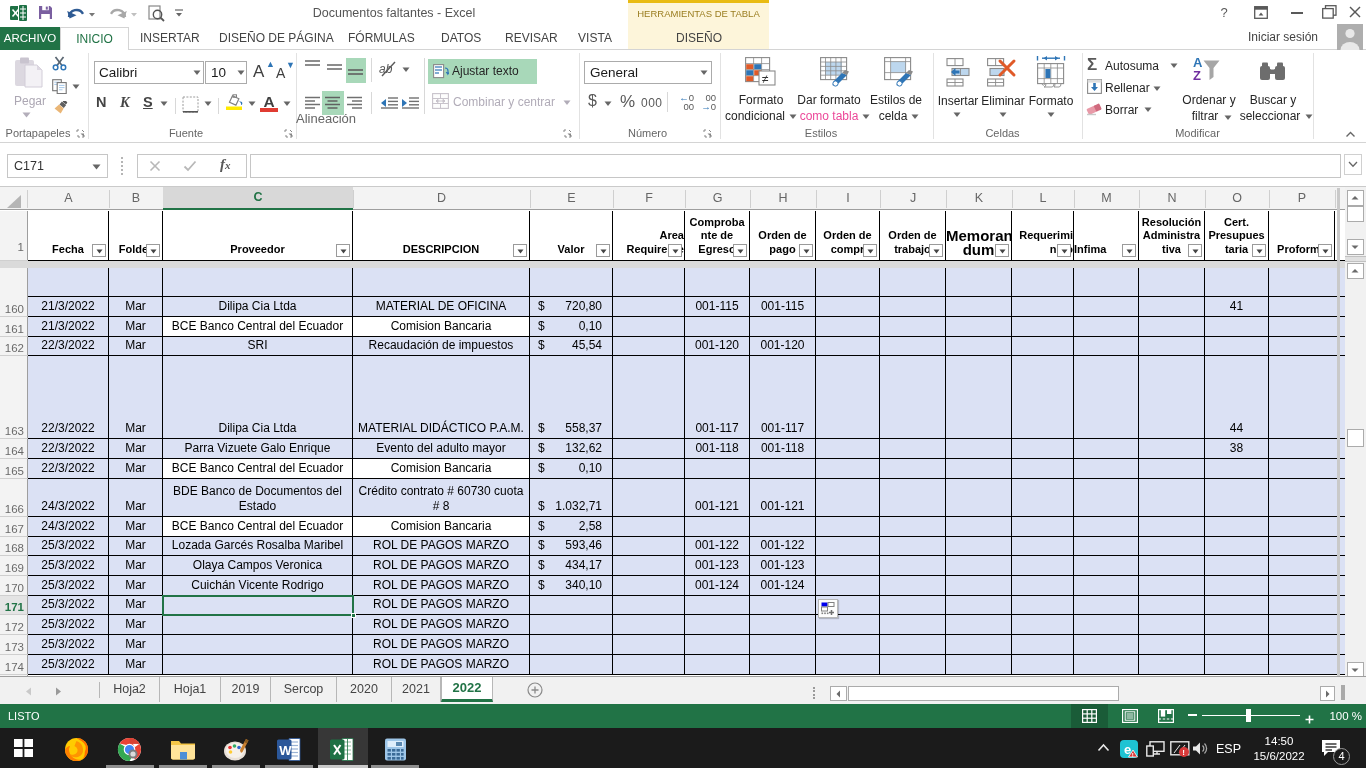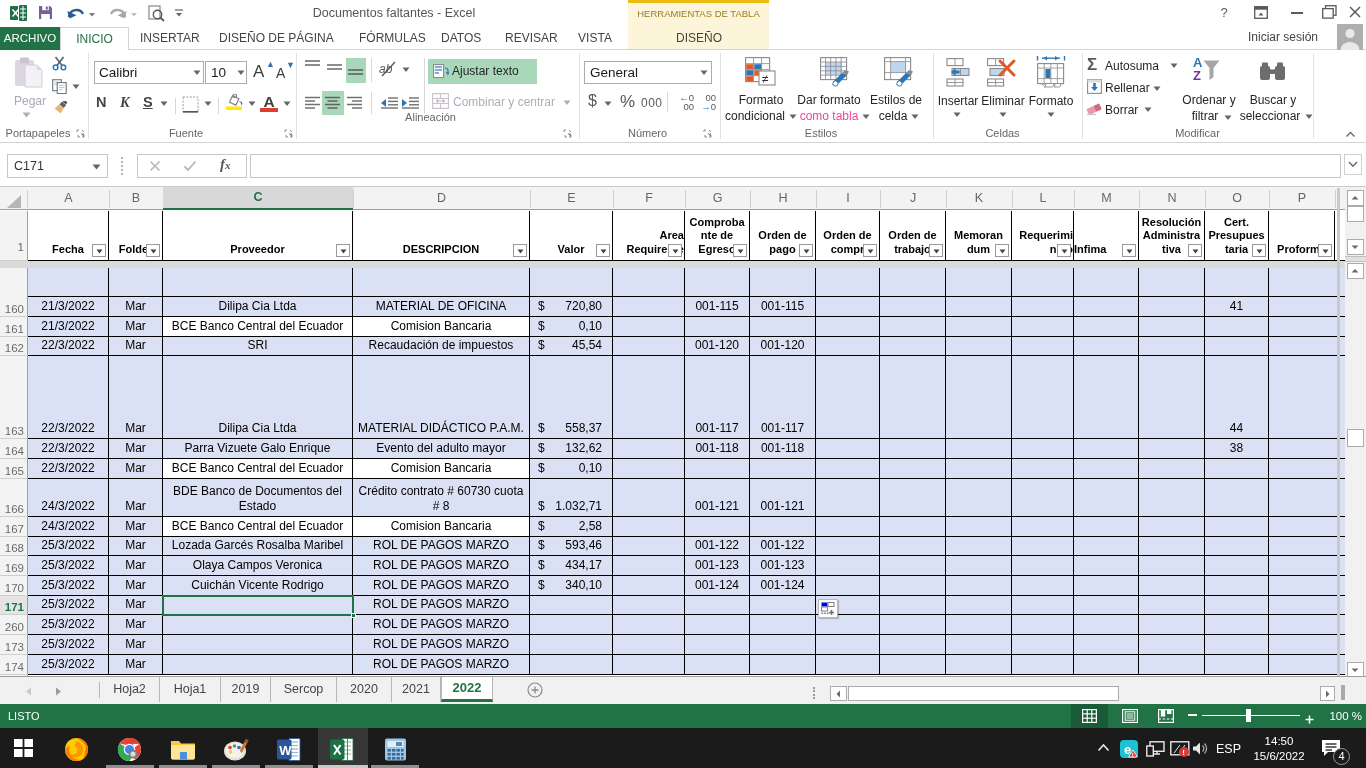--- a/index.html
+++ b/index.html
@@ -70,42 +70,42 @@
 </svg>
 <div class="ab" style="left:628px;top:0;width:141px;height:3px;background:#e9bb13;"></div>
 <div class="ab" style="left:628px;top:3px;width:141px;height:24px;background:#fdf5da;"></div>
 <div class="ab" style="left:628px;top:8px;width:141px;height:12px;font-size:9.5px;color:#9a7d20;text-align:center;">HERRAMIENTAS DE TABLA</div>
 <div class="ab" style="left:0;top:27px;width:1366px;height:23px;background:#fff;border-bottom:1px solid #d4d4d4;"></div>
 <div class="ab" style="left:628px;top:27px;width:141px;height:22px;background:#fdf5da;"></div>
 <div class="ab" style="left:0;top:27px;width:60px;height:23px;background:#217346;color:#fff;font-size:11.5px;text-align:center;line-height:23px;">ARCHIVO</div>
 <div class="ab" style="left:60px;top:27px;width:69px;height:23px;background:#fff;border:1px solid #d4d4d4;border-bottom:none;color:#217346;font-size:12px;text-align:center;line-height:22px;">INICIO</div>
 <div class="ab tt" style="left:140px;top:27px;width:52px;height:23px;font-size:12px;text-align:center;line-height:23px;white-space:nowrap;">INSERTAR</div>
 <div class="ab tt" style="left:219px;top:27px;width:106px;height:23px;font-size:12px;text-align:center;line-height:23px;white-space:nowrap;">DISEÑO DE PÁGINA</div>
-<div class="ab tt" style="left:348px;top:27px;width:58px;height:23px;font-size:12px;text-align:center;line-height:23px;white-space:nowrap;margin-left:11px;">FÓRMULAS</div>
+<div class="ab tt" style="left:348px;top:27px;width:58px;height:23px;font-size:12px;text-align:center;line-height:23px;white-space:nowrap;">FÓRMULAS</div>
 <div class="ab tt" style="left:441px;top:27px;width:38px;height:23px;font-size:12px;text-align:center;line-height:23px;white-space:nowrap;">DATOS</div>
 <div class="ab tt" style="left:505px;top:27px;width:46px;height:23px;font-size:12px;text-align:center;line-height:23px;white-space:nowrap;">REVISAR</div>
 <div class="ab tt" style="left:577px;top:27px;width:36px;height:23px;font-size:12px;text-align:center;line-height:23px;white-space:nowrap;">VISTA</div>
 <div class="ab" style="left:676px;top:27px;width:45px;height:22px;font-size:12px;color:#444;text-align:center;line-height:22px;">DISEÑO</div>
 <div class="ab" style="left:1248px;top:30px;width:84px;height:16px;font-size:12px;color:#444;">Iniciar sesión</div>
 <svg class="ab" style="left:1337px;top:24px;" width="26" height="26" viewBox="0 0 26 26">
 <rect width="26" height="26" fill="#aeaeae"></rect>
 <circle cx="13" cy="9.5" r="4.6" fill="#e8e8e8"></circle>
 <path d="M3.5 26 a9.5 8 0 0 1 19 0 z" fill="#e8e8e8"></path>
 </svg>
 <div class="ab" style="left:0;top:50px;width:1366px;height:93px;background:#fff;border-bottom:1px solid #d4d4d4;"></div>
 <div class="ab" style="left:88px;top:53px;width:1px;height:86px;background:#e2e2e2;"></div>
 <div class="ab" style="left:296px;top:53px;width:1px;height:86px;background:#e2e2e2;"></div>
 <div class="ab" style="left:579px;top:53px;width:1px;height:86px;background:#e2e2e2;"></div>
 <div class="ab" style="left:720px;top:53px;width:1px;height:86px;background:#e2e2e2;"></div>
 <div class="ab" style="left:933px;top:53px;width:1px;height:86px;background:#e2e2e2;"></div>
 <div class="ab" style="left:1082px;top:53px;width:1px;height:86px;background:#e2e2e2;"></div>
 <div class="ab" style="left:1313px;top:53px;width:1px;height:86px;background:#e2e2e2;"></div>
 <div class="ab" style="left:0px;top:127px;width:76px;height:13px;font-size:11px;color:#666;text-align:center;">Portapapeles</div>
 <div class="ab" style="left:88px;top:127px;width:196px;height:13px;font-size:11px;color:#666;text-align:center;">Fuente</div>
-<div class="ab" style="left:296px;top:111px;width:269px;height:13px;font-size:11px;color:#666;text-align:center;">Alineación</div>
+<div class="ab" style="left:296px;top:111px;width:269px;height:13px;font-size:13px;color:#666;text-align:left;">Alineación</div>
 <div class="ab" style="left:579px;top:127px;width:137px;height:13px;font-size:11px;color:#666;text-align:center;">Número</div>
 <div class="ab" style="left:720px;top:127px;width:202px;height:13px;font-size:11px;color:#666;text-align:center;">Estilos</div>
 <div class="ab" style="left:933px;top:127px;width:139px;height:13px;font-size:11px;color:#666;text-align:center;">Celdas</div>
 <div class="ab" style="left:1082px;top:127px;width:231px;height:13px;font-size:11px;color:#666;text-align:center;">Modificar</div>
 <svg class="ab" style="left:76px;top:129px;" width="9" height="9" viewBox="0 0 9 9">
 <path d="M1 3 v-2 h2 M6 1 l2 2 M8 6 v2 h-2 M4 8 h-2 v-2" fill="none" stroke="#888" stroke-width="1"></path>
 <path d="M4.5 4.5 l3.5 3.5 v-3.5 z" fill="#888"></path>
 </svg>
 <svg class="ab" style="left:284px;top:129px;" width="9" height="9" viewBox="0 0 9 9">
 <path d="M1 3 v-2 h2 M6 1 l2 2 M8 6 v2 h-2 M4 8 h-2 v-2" fill="none" stroke="#888" stroke-width="1"></path>
@@ -570,21 +570,21 @@
 <div class="ab" style="left:0;top:517px;width:27px;height:20px;color:#6a6a6a;font-size:11.5px;text-align:right;padding:0 3px 2px 0;display:flex;align-items:flex-end;justify-content:flex-end;">167</div>
 <div class="ab" style="left:0;top:536px;width:28px;height:1px;background:#cfcfcf;"></div>
 <div class="ab" style="left:0;top:537px;width:27px;height:19px;color:#6a6a6a;font-size:11.5px;text-align:right;padding:0 3px 2px 0;display:flex;align-items:flex-end;justify-content:flex-end;">168</div>
 <div class="ab" style="left:0;top:555px;width:28px;height:1px;background:#cfcfcf;"></div>
 <div class="ab" style="left:0;top:556px;width:27px;height:20px;color:#6a6a6a;font-size:11.5px;text-align:right;padding:0 3px 2px 0;display:flex;align-items:flex-end;justify-content:flex-end;">169</div>
 <div class="ab" style="left:0;top:575px;width:28px;height:1px;background:#cfcfcf;"></div>
 <div class="ab" style="left:0;top:576px;width:27px;height:20px;color:#6a6a6a;font-size:11.5px;text-align:right;padding:0 3px 2px 0;display:flex;align-items:flex-end;justify-content:flex-end;">170</div>
 <div class="ab" style="left:0;top:595px;width:28px;height:1px;background:#cfcfcf;"></div>
 <div class="ab" style="left:0;top:596px;width:27px;height:19px;background:#e4e4e4;color:#217346;font-weight:bold;font-size:11.5px;text-align:right;padding:0 3px 2px 0;display:flex;align-items:flex-end;justify-content:flex-end;">171</div>
 <div class="ab" style="left:0;top:614px;width:28px;height:1px;background:#cfcfcf;"></div>
-<div class="ab" style="left:0;top:615px;width:27px;height:20px;color:#6a6a6a;font-size:11.5px;text-align:right;padding:0 3px 2px 0;display:flex;align-items:flex-end;justify-content:flex-end;">260</div>
+<div class="ab" style="left:0;top:615px;width:27px;height:20px;color:#6a6a6a;font-size:11.5px;text-align:right;padding:0 3px 2px 0;display:flex;align-items:flex-end;justify-content:flex-end;">172</div>
 <div class="ab" style="left:0;top:634px;width:28px;height:1px;background:#cfcfcf;"></div>
 <div class="ab" style="left:0;top:635px;width:27px;height:20px;color:#6a6a6a;font-size:11.5px;text-align:right;padding:0 3px 2px 0;display:flex;align-items:flex-end;justify-content:flex-end;">173</div>
 <div class="ab" style="left:0;top:654px;width:28px;height:1px;background:#cfcfcf;"></div>
 <div class="ab" style="left:0;top:655px;width:27px;height:20px;color:#6a6a6a;font-size:11.5px;text-align:right;padding:0 3px 2px 0;display:flex;align-items:flex-end;justify-content:flex-end;">174</div>
 <div class="ab" style="left:0;top:674px;width:28px;height:1px;background:#cfcfcf;"></div>
 <div class="ab" style="left:28px;top:211px;width:1317px;height:50px;background:#fff;"></div>
 <div class="ab" style="left:28px;top:211px;width:81px;height:50px;border-right:1px solid #000;font-size:11px;font-weight:bold;color:#000;text-align:center;display:flex;flex-direction:column;justify-content:flex-end;padding-bottom:5px;line-height:13.5px;">Fecha</div>
 <div class="ab" style="left:92px;top:244px;width:14px;height:13px;background:#fff;border:1px solid #9a9a9a;"></div>
 <svg class="ab" style="left:96px;top:249px;" width="7" height="5" viewBox="0 0 7 5">
     <path d="M0.5 0.5 h6 l-3 4 z" fill="#444"></path>
@@ -627,21 +627,21 @@
 <div class="ab" style="left:816px;top:211px;width:64px;height:50px;border-right:1px solid #000;font-size:11px;font-weight:bold;color:#000;text-align:center;display:flex;flex-direction:column;justify-content:flex-end;padding-bottom:5px;line-height:13.5px;">Orden de<br>compr</div>
 <div class="ab" style="left:863px;top:244px;width:14px;height:13px;background:#fff;border:1px solid #9a9a9a;"></div>
 <svg class="ab" style="left:867px;top:249px;" width="7" height="5" viewBox="0 0 7 5">
     <path d="M0.5 0.5 h6 l-3 4 z" fill="#444"></path>
   </svg>
 <div class="ab" style="left:880px;top:211px;width:66px;height:50px;border-right:1px solid #000;font-size:11px;font-weight:bold;color:#000;text-align:center;display:flex;flex-direction:column;justify-content:flex-end;padding-bottom:5px;line-height:13.5px;">Orden de<br>trabajo</div>
 <div class="ab" style="left:929px;top:244px;width:14px;height:13px;background:#fff;border:1px solid #9a9a9a;"></div>
 <svg class="ab" style="left:933px;top:249px;" width="7" height="5" viewBox="0 0 7 5">
     <path d="M0.5 0.5 h6 l-3 4 z" fill="#444"></path>
   </svg>
-<div class="ab" style="left:946px;top:211px;width:66px;height:50px;border-right:1px solid #000;font-size:11px;font-weight:bold;color:#000;text-align:center;display:flex;flex-direction:column;justify-content:flex-end;padding-bottom:5px;line-height:13.5px;">Memoran<br>dum</div>
+<div class="ab" style="left:946px;top:211px;width:66px;height:50px;border-right:1px solid #000;font-size:15px;font-weight:bold;color:#000;text-align:center;display:flex;flex-direction:column;justify-content:flex-end;padding-bottom:5px;line-height:13.5px;">Memoran<br>dum</div>
 <div class="ab" style="left:995px;top:244px;width:14px;height:13px;background:#fff;border:1px solid #9a9a9a;"></div>
 <svg class="ab" style="left:999px;top:249px;" width="7" height="5" viewBox="0 0 7 5">
     <path d="M0.5 0.5 h6 l-3 4 z" fill="#444"></path>
   </svg>
 <div class="ab" style="left:1012px;top:211px;width:62px;height:50px;border-right:1px solid #000;font-size:11px;font-weight:bold;color:#000;text-align:right;display:flex;flex-direction:column;justify-content:flex-end;padding-bottom:5px;line-height:14px;">Requerimi<br>neto</div>
 <div class="ab" style="left:1057px;top:244px;width:14px;height:13px;background:#fff;border:1px solid #9a9a9a;"></div>
 <svg class="ab" style="left:1061px;top:249px;" width="7" height="5" viewBox="0 0 7 5">
     <path d="M0.5 0.5 h6 l-3 4 z" fill="#444"></path>
   </svg>
 <div class="ab" style="left:1074px;top:211px;width:65px;height:50px;border-right:1px solid #000;font-size:11px;font-weight:bold;color:#000;text-align:left;display:flex;flex-direction:column;justify-content:flex-end;padding-bottom:5px;line-height:13.5px;">Infima</div>

